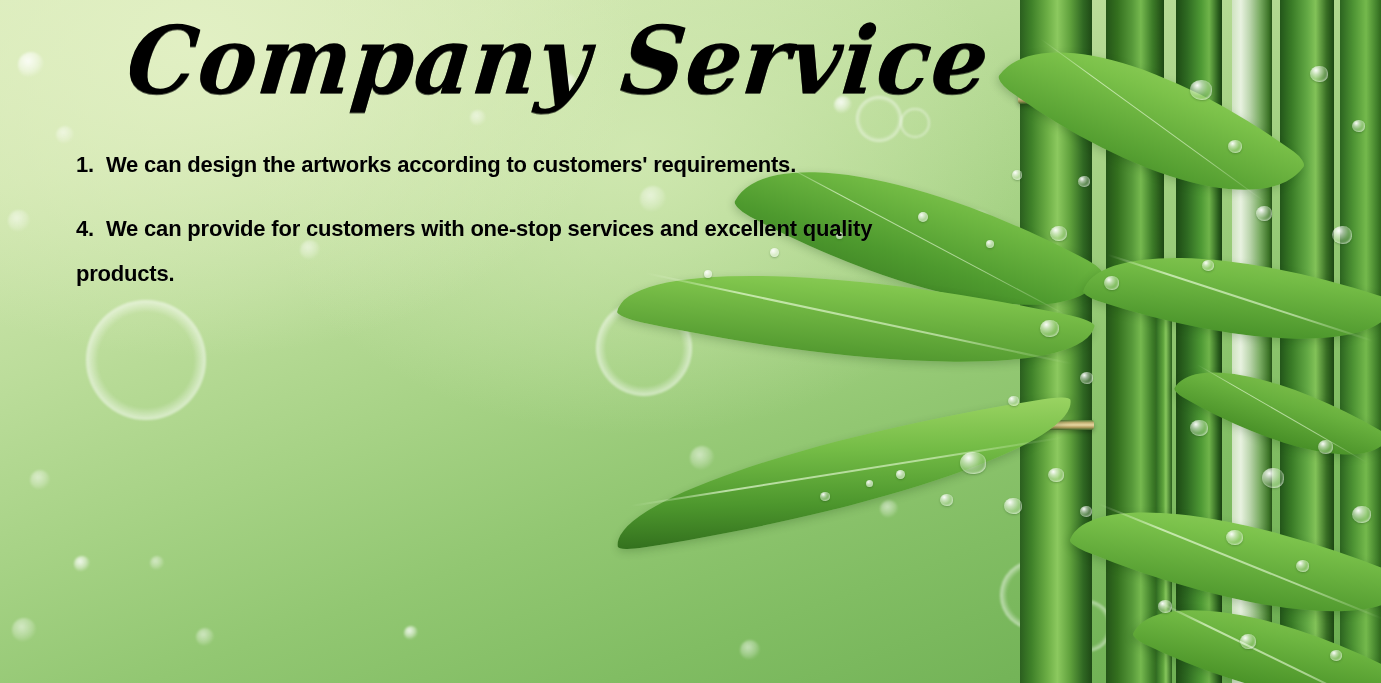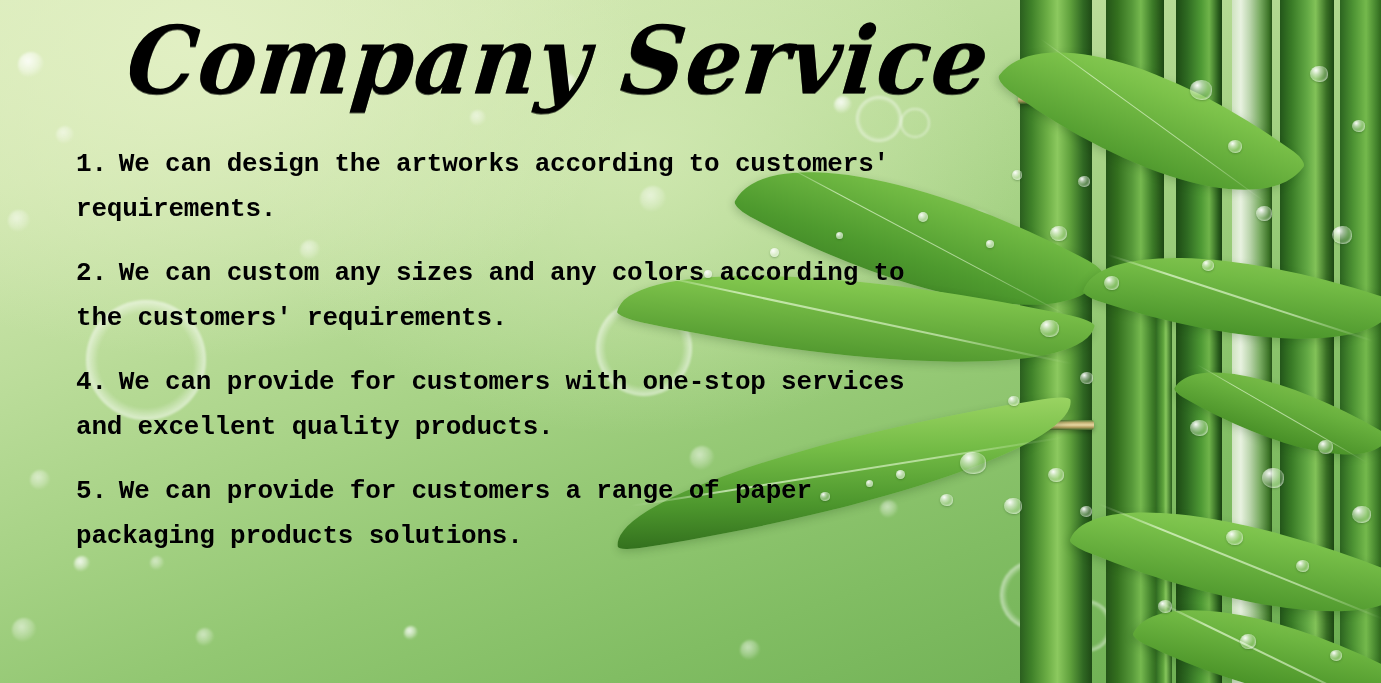--- a/index.html
+++ b/index.html
@@ -132,23 +132,23 @@
     position: absolute;
     left: 76px;
     top: 142px;
     width: 860px;
     margin: 0;
     padding: 0;
     list-style: none;
   }
 
   .item {
-    font-family: Liberation Mono, monospace;
+    font-family: Liberation Sans, sans-serif;
     font-weight: 700;
-    font-size: 26px;
+    font-size: 22px;
     line-height: 45px;
     color: #000000;
     margin: 0 0 19px 0;
     letter-spacing: -0.2px;
     text-shadow: 0 0 1px rgba(255,255,255,0.25);
   }
   .item:last-child { margin-bottom: 0; }
 
   .item .num { margin-right: 12px; }
 </style>
@@ -281,24 +281,18 @@
 
   <div class="content">
 
     <div id="title">Company Service</div>
 
     <ul id="list">
       <li class="item">
         <span class="num">1.</span><span>We can design the artworks according to customers' requirements.</span>
       </li>
       <li class="item">
-        <span class="num">2.</span><span>We can custom any sizes and any colors according to the customers' requirements.</span>
-      </li>
-      <li class="item">
         <span class="num">4.</span><span>We can provide for customers with one-stop services and excellent quality products.</span>
       </li>
-      <li class="item">
-        <span class="num">5.</span><span>We can provide for customers a range of paper packaging products solutions.</span>
-      </li>
     </ul>
 
   </div>
 </div>
 
 </body></html>

